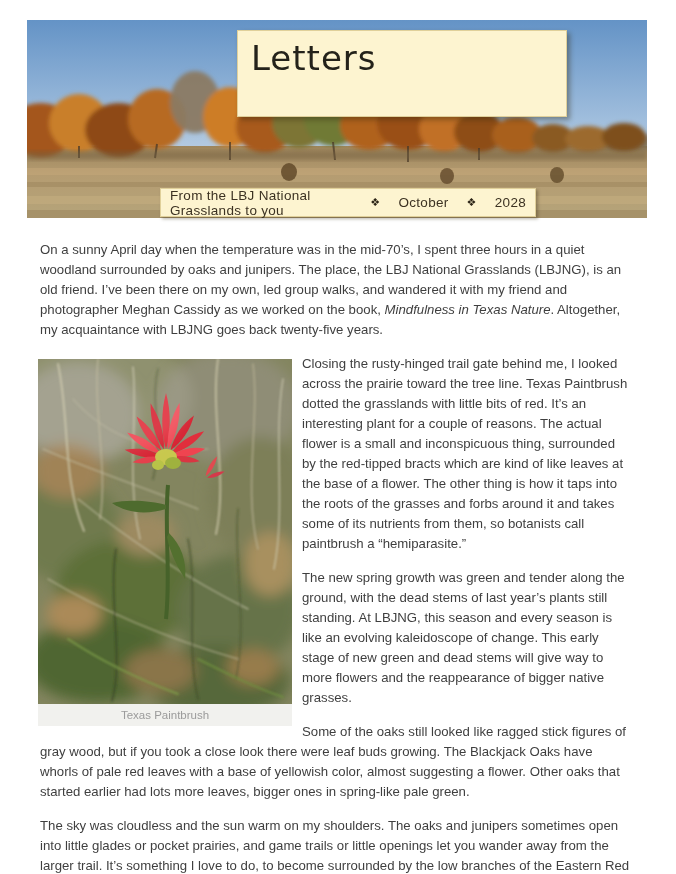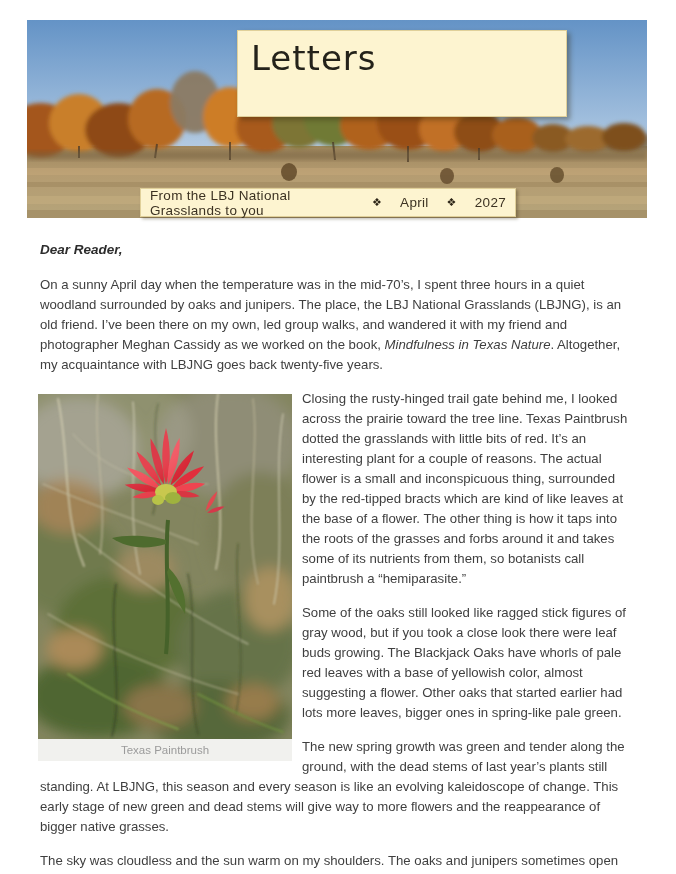--- a/index.html
+++ b/index.html
@@ -23,21 +23,21 @@
   }
   .title-line1{
     margin:9px 0 0 13px;font-size:34px;line-height:36px;color:#24221a;
     letter-spacing:1px;font-family:"DejaVu Sans", sans-serif;
   }
   .title-line2{
     margin:0 0 0 45px;font-size:34px;line-height:36px;color:#24221a;
     letter-spacing:1px;font-family:"DejaVu Sans", sans-serif;
   }
   .issue-banner{
-    position:absolute;left:140px;top:188px;width:376px;height:29px;
+    position:absolute;left:160px;top:188px;width:376px;height:29px;
     background:#fdf4d0;border:1px solid #e0d09a;
     box-shadow:2px 2px 3px rgba(50,40,15,.35);
     box-sizing:border-box;
     display:flex;align-items:center;justify-content:center;
     font-size:13.5px;color:#3c3222;letter-spacing:.3px;
   }
   .issue-banner .seg{margin:0 9px;}
   .issue-banner .diamond{font-size:11px;color:#2c2416;margin:0 9px;}
   
   .letter{
@@ -128,27 +128,26 @@
     </svg>
   </div>
 
   <div class="title-box">
     <div class="title-line1">Letters</div>
   </div>
 
   <div class="issue-banner">
     <span class="seg">From the LBJ National Grasslands to you</span>
     <span class="diamond">❖</span>
-    <span class="seg">April</span>
+    <span class="seg">October</span>
     <span class="diamond">❖</span>
-    <span class="seg">2027</span>
+    <span class="seg">2028</span>
   </div>
 
   <div class="letter">
-    <div class="salutation">Dear Reader,</div>
 
     <p><span>On a sunny April day when the temperature was in the mid-70’s, I spent three hours in a quiet woodland surrounded by oaks and junipers. The place, the LBJ National Grasslands (LBJNG), is an old friend. I’ve been there on my own, led group walks, and wandered it with my friend and photographer Meghan Cassidy as we worked on the book, </span><i>Mindfulness in Texas Nature</i><span>. Altogether, my acquaintance with LBJNG goes back twenty-five years.</span></p>
 
     <figure class="inline-photo" style="margin-top:5px;">
       <svg viewBox="0 0 254 345" width="254" height="345">
         <defs>
           <filter id="b6" x="-30%" y="-30%" width="160%" height="160%">
               <feGaussianBlur stdDeviation="7"></feGaussianBlur>
             </filter>
           <filter id="b2" x="-30%" y="-30%" width="160%" height="160%">
@@ -212,18 +211,18 @@
             <path d="M0,-6 C5,-18 5,-34 0,-48 C-5,-34 -5,-18 0,-6 Z" fill="#e04a50"></path>
             <path d="M0,-6 C5,-16 5,-28 0,-40 C-5,-28 -5,-16 0,-6 Z" transform="rotate(40)" fill="#d4394a"></path>
           </g>
         </g>
         <ellipse cx="60" cy="38" rx="95" ry="60" fill="#ffffff" opacity="0.10" filter="url(#b6)"></ellipse>
       </svg>
       <figcaption>Texas Paintbrush</figcaption>
     </figure>
 
     <p>Closing the rusty-hinged trail gate behind me, I looked across the prairie toward the tree line. Texas Paintbrush dotted the grasslands with little bits of red. It’s an interesting plant for a couple of reasons. The actual flower is a small and inconspicuous thing, surrounded by the red-tipped bracts which are kind of like leaves at the base of a flower. The other thing is how it taps into the roots of the grasses and forbs around it and takes some of its nutrients from them, so botanists call paintbrush a “hemiparasite.”</p>
+    <p>The new spring growth was green and tender along the ground, with the dead stems of last year’s plants still standing. At LBJNG, this season and every season is like an evolving kaleidoscope of change. This early stage of new green and dead stems will give way to more flowers and the reappearance of bigger native grasses.</p>
     <p>Some of the oaks still looked like ragged stick figures of gray wood, but if you took a close look there were leaf buds growing. The Blackjack Oaks have whorls of pale red leaves with a base of yellowish color, almost suggesting a flower. Other oaks that started earlier had lots more leaves, bigger ones in spring-like pale green.</p>
-    <p>The new spring growth was green and tender along the ground, with the dead stems of last year’s plants still standing. At LBJNG, this season and every season is like an evolving kaleidoscope of change. This early stage of new green and dead stems will give way to more flowers and the reappearance of bigger native grasses.</p>
     <p>The sky was cloudless and the sun warm on my shoulders. The oaks and junipers sometimes open into little glades or pocket prairies, and game trails or little openings let you wander away from the larger trail. It’s something I love to do, to become surrounded by the low branches of the Eastern Red “Cedar” and lichen-</p>
   </div>
 
 </div>
 
 </body></html>

